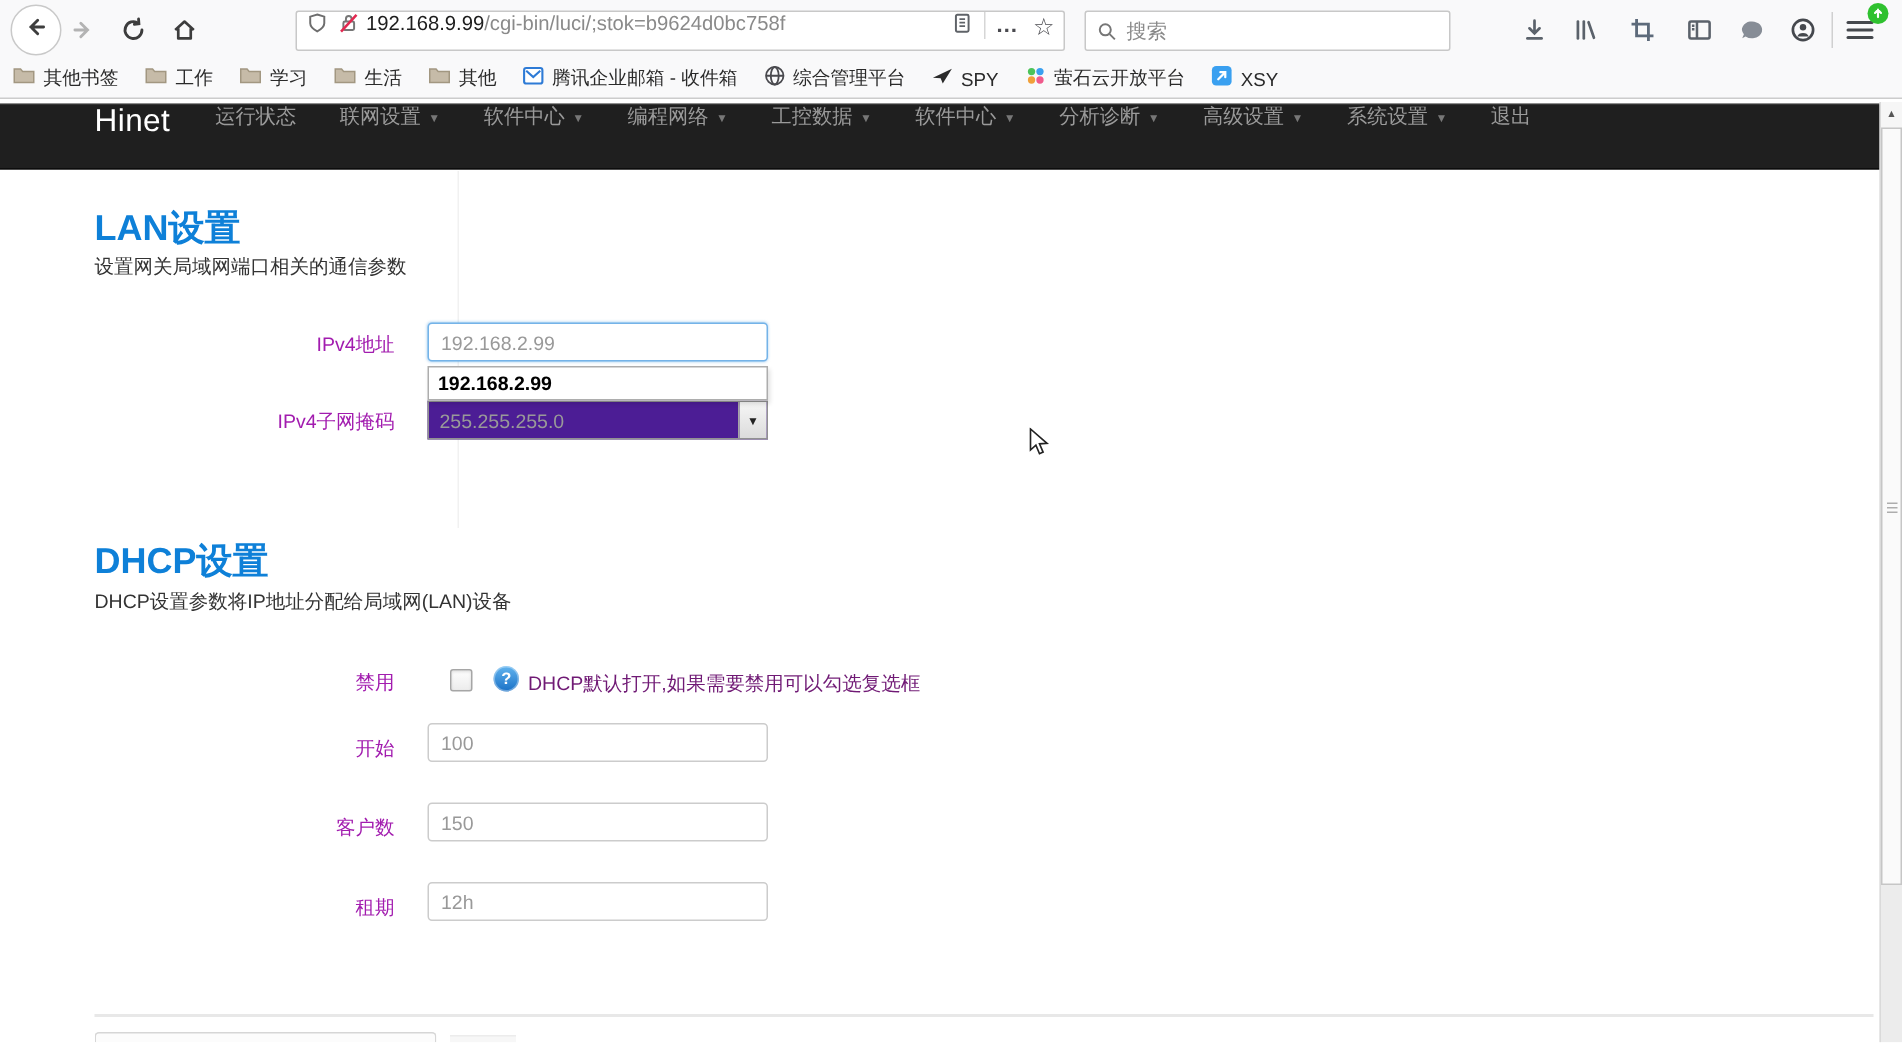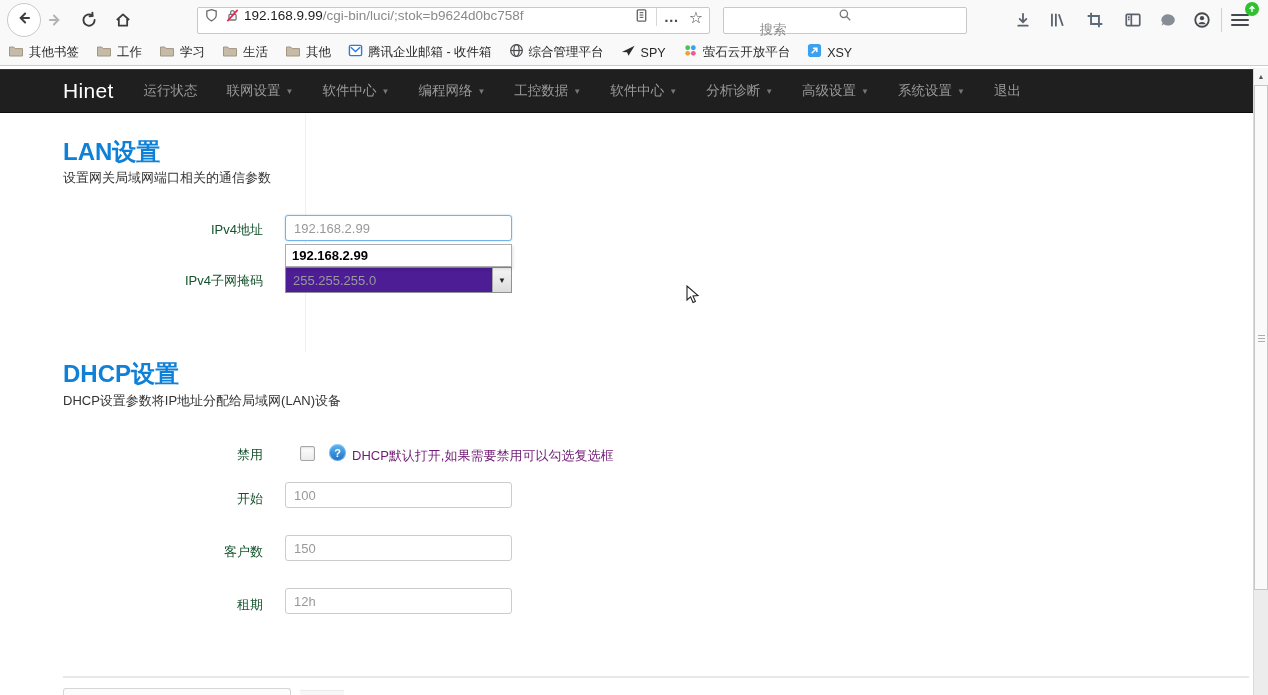--- a/index.html
+++ b/index.html
@@ -13,44 +13,44 @@
   .urlbar { position:absolute; left:197px; top:7px; width:513px; height:27px; background:#fff; border:1px solid #c8c8c8; border-radius:2px; display:flex; align-items:flex-start; padding:0 6px; }
   .url-text { position:relative; flex:1; font-size:13.5px; white-space:nowrap; overflow:hidden; margin-left:4px; }
   .url-text .dom { color:#1d1d1d; }
   .url-text .pth { color:#8a8a8a; }
   .url-text::after { content:""; position:absolute; right:0; top:0; width:46px; height:100%; background:linear-gradient(to right, rgba(255,255,255,0), #fff); }
   .sep-v { width:1px; height:18px; background:#d6d6d6; margin:0 7px; }
   .dots-icon { font-size:15px; color:#4a4a4f; letter-spacing:1px; font-weight:bold; margin-right:9px; }
   .dots-icon::after { content:"\2026"; }
   .star-icon { font-size:16px; color:#4a4a4f; }
   .star-icon::after { content:"\2606"; }
-  .searchbar { position:absolute; left:723px; top:7px; width:244px; height:27px; background:#fff; border:1px solid #c8c8c8; border-radius:2px; display:flex; align-items:center; padding:0 7px;flex-direction:column; }
+  .searchbar { position:absolute; left:723px; top:7px; width:244px; height:27px; background:#fff; border:1px solid #c8c8c8; border-radius:2px; display:flex; align-items:center; padding:0 7px; }
   .searchbar input { border:none; outline:none; flex:1; font-size:13.5px; margin-left:6px; background:transparent; font-family:inherit; color:#333; }
   .searchbar input::placeholder { color:#8a8a8a; opacity:1; }
   .hamburger { position:absolute; left:1231px; top:11px; width:20px; height:18px; }
   .hamburger i { display:block; width:18px; height:2px; background:#45484d; margin:3px 0; border-radius:1px; }
   .badge { position:absolute; left:1245px; top:2px; width:14px; height:14px; border-radius:50%; background:#2fc12f; display:flex; align-items:center; justify-content:center; }
 
   
   .bmbar { position:absolute; left:0; top:40px; width:1268px; height:26px; background:#f9f9fa; border-bottom:1px solid #cccccc; display:flex; align-items:center; padding-left:8px; }
   .bm { display:flex; align-items:center; margin-right:17px; cursor:default; }
   .bm-label { font-size:12.5px; color:#2a2a2a; margin-left:5px; white-space:nowrap; }
 
   
-  .nav { position:absolute; left:0; top:69px; width:1268px; height:44px; background:#1f1f1f; box-shadow:inset 0 1px 0 #343434, inset 0 -1px 0 #0c0c0c; display:flex; align-items:center; padding-left:63px; }
+  .nav { position:absolute; left:0; top:69px; width:1268px; height:44px; background:#1f1f1f; box-shadow:inset 0 1px 0 #343434, inset 0 -1px 0 #0c0c0c; display:flex; padding-left:63px; }
   .brand { color:#fff; font-size:21px; font-weight:500; letter-spacing:0.3px; margin-right:30px; }
   .nav-item { color:#9a9a9a; font-size:13.5px; margin-right:29px; white-space:nowrap; cursor:pointer; }
   .caret { display:inline-block; margin-left:5px; font-size:8px; color:#777; vertical-align:1px; }
   .caret::after { content:"\25BC"; }
 
   
   .vline { position:absolute; left:305px; top:114px; width:1px; height:238px; background:#f1f1f1; }
   .h-title { position:absolute; left:63px; font-size:24px; font-weight:bold; color:#0e80d8; }
   .h-sub { position:absolute; left:63px; font-size:13px; color:#333; }
-  .f-label { position:absolute; left:60px; width:203px; text-align:right; font-size:13px; color:#14532d; }
+  .f-label { position:absolute; left:60px; width:203px; text-align:right; font-size:13px; color:#a21caf; }
   .f-input { position:absolute; left:285px; width:227px; height:26px; border:1px solid #ccc; border-radius:3px; padding:0 8px; font-size:13px; color:#999; font-family:inherit; background:#fff; outline:none; }
   .f-input.focused { border:1px solid #74b3e8; box-shadow:0 0 2px rgba(90,165,230,.55); }
   .autocomplete { position:absolute; left:285px; top:244px; width:227px; background:#fff; border:1px solid #adadad; box-shadow:1px 2px 3px rgba(0,0,0,.12); z-index:5; }
   .ac-item { font-size:13px; font-weight:bold; color:#000; padding:3px 6px; }
   .selectbox { position:absolute; left:285px; top:267px; width:227px; height:26px; border:1px solid #919191; background:#4c1d95; display:flex; align-items:center; }
   .sel-val { flex:1; font-size:13px; color:#999; padding-left:7px; }
   .sel-btn { width:19px; height:24px; border-left:1px solid #a5a5a5; background:linear-gradient(#f6f6f6,#dcdcdc); display:flex; align-items:center; justify-content:center; font-size:8px; color:#222; }
   .sel-btn::after { content:"\25BC"; }
   .checkbox { position:absolute; left:300px; top:446px; width:15px; height:15px; border:1px solid #a6a6a6; background:linear-gradient(#fefefe,#ececec); border-radius:2px; box-shadow:inset 0 1px 2px rgba(0,0,0,.12); }
   .help-icon { position:absolute; left:329px; top:444px; width:17px; height:17px; border-radius:50%; background:linear-gradient(#62b4ef,#1a71c6); color:#fff; font-size:11px; font-weight:bold; display:flex; align-items:center; justify-content:center; box-shadow:inset 0 0 0 1px rgba(255,255,255,.35); }

